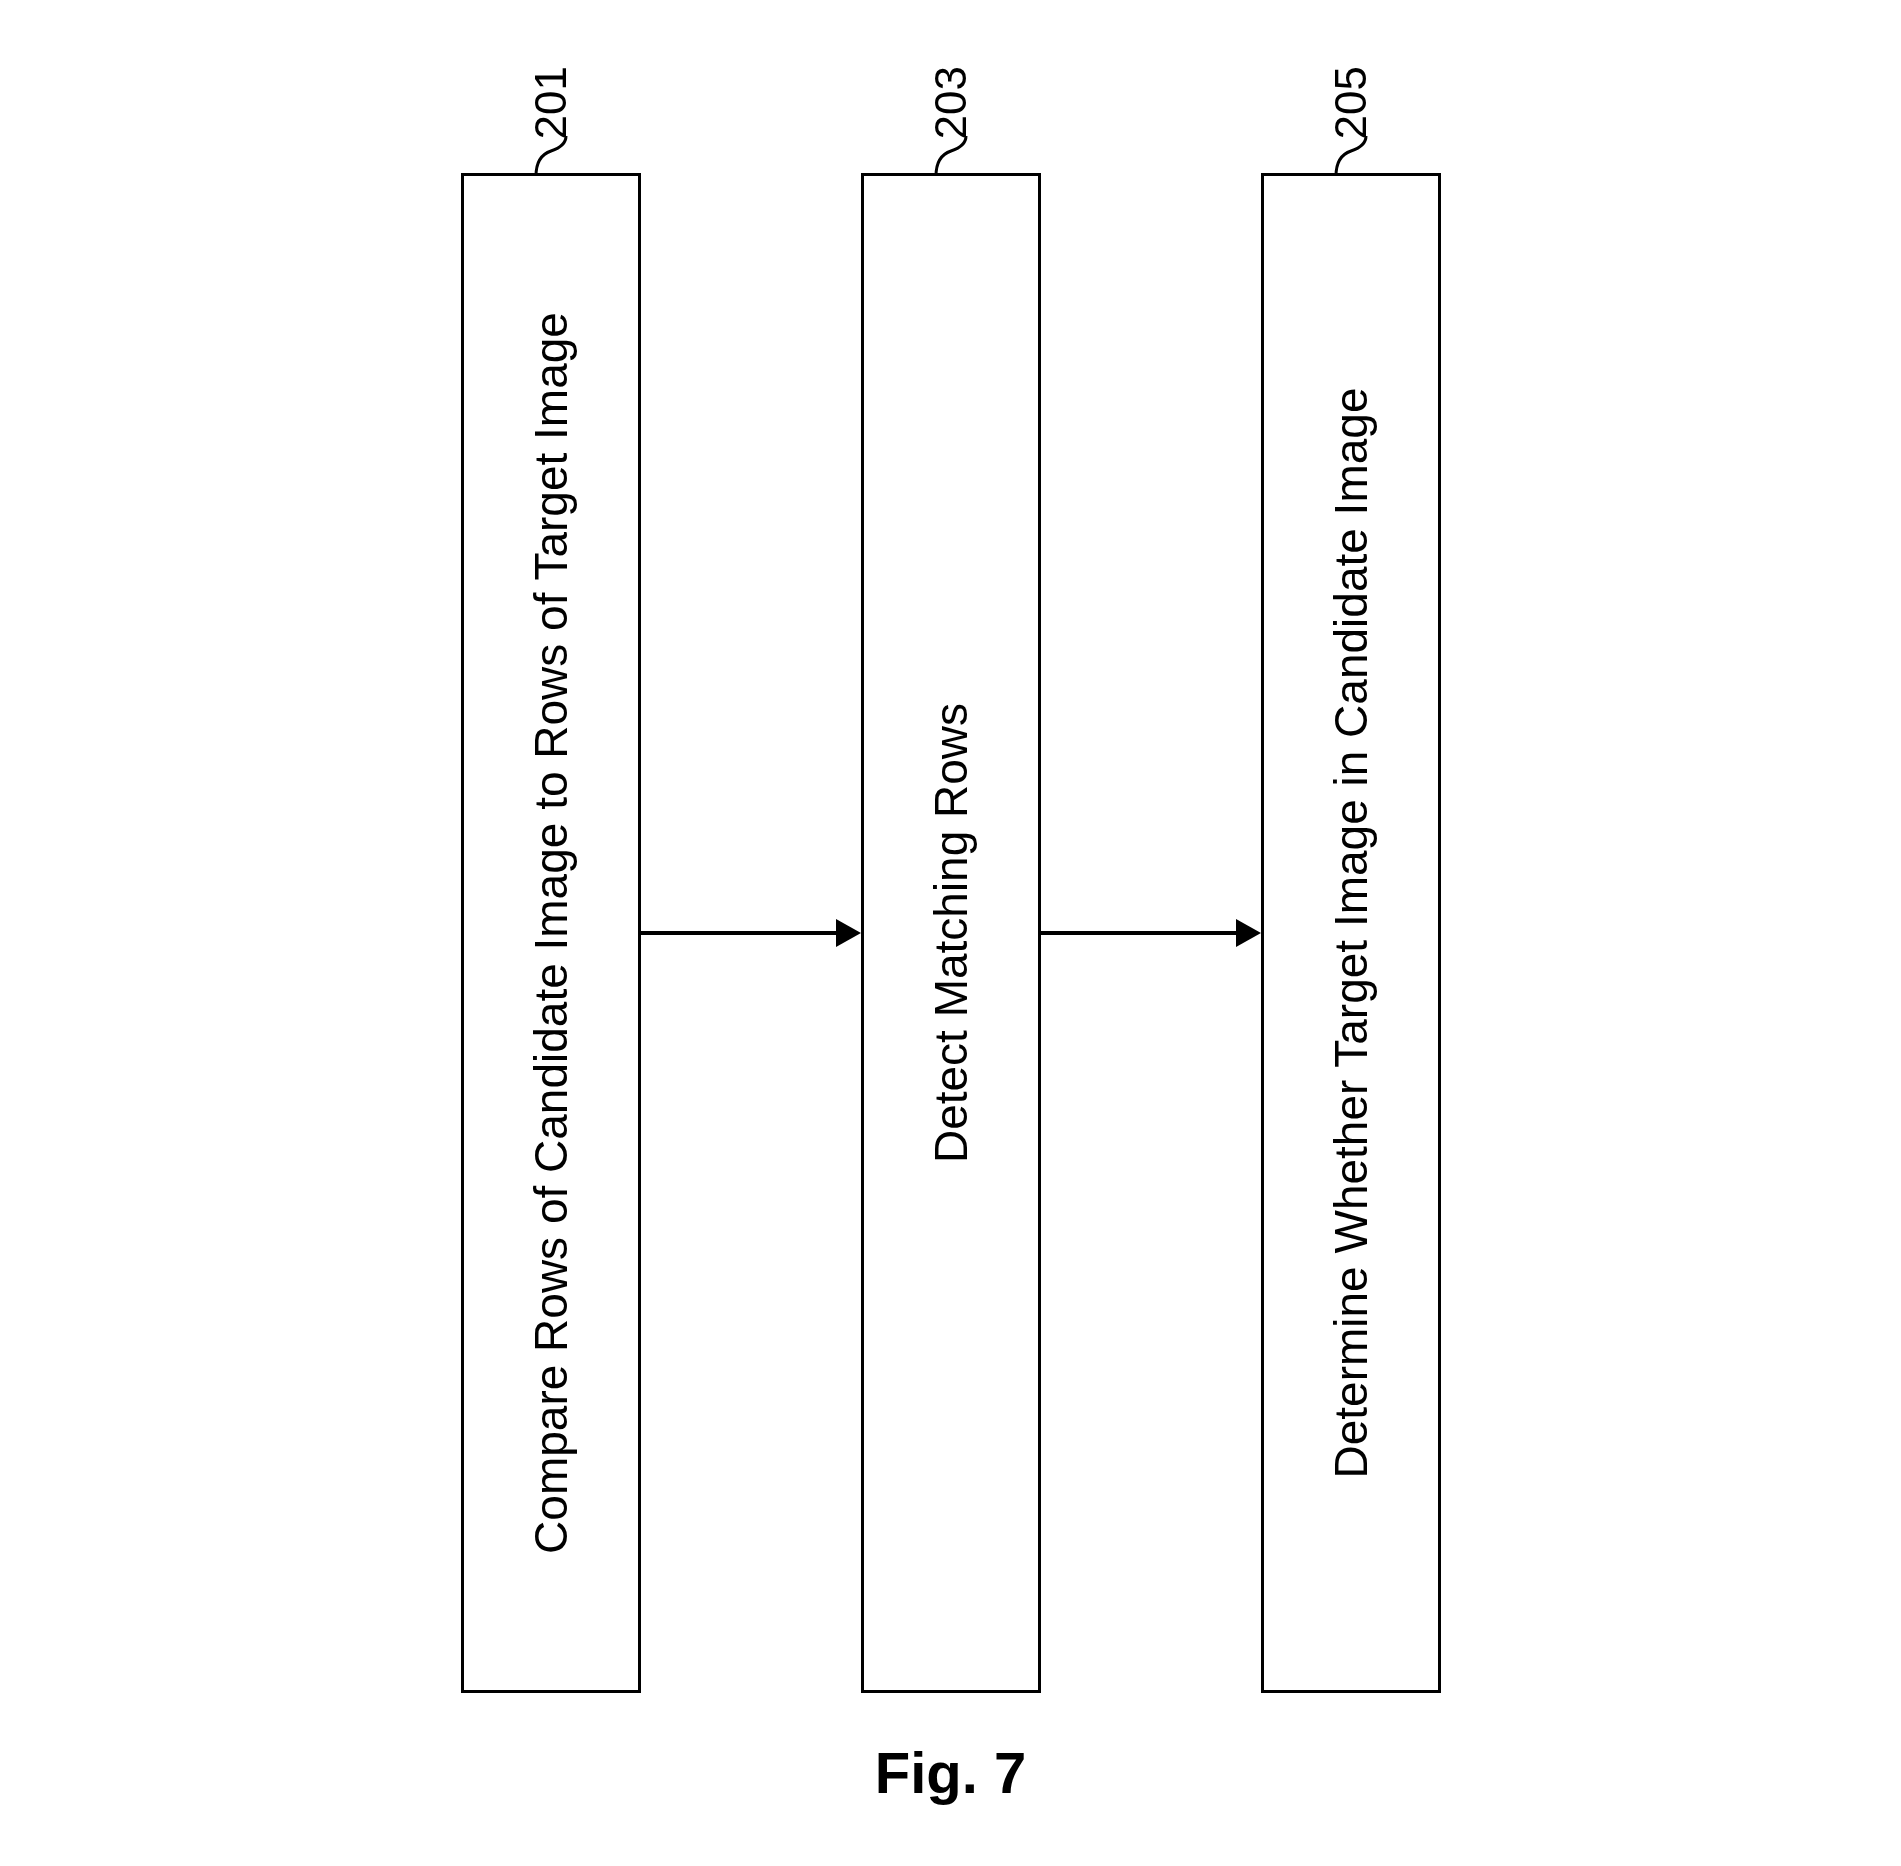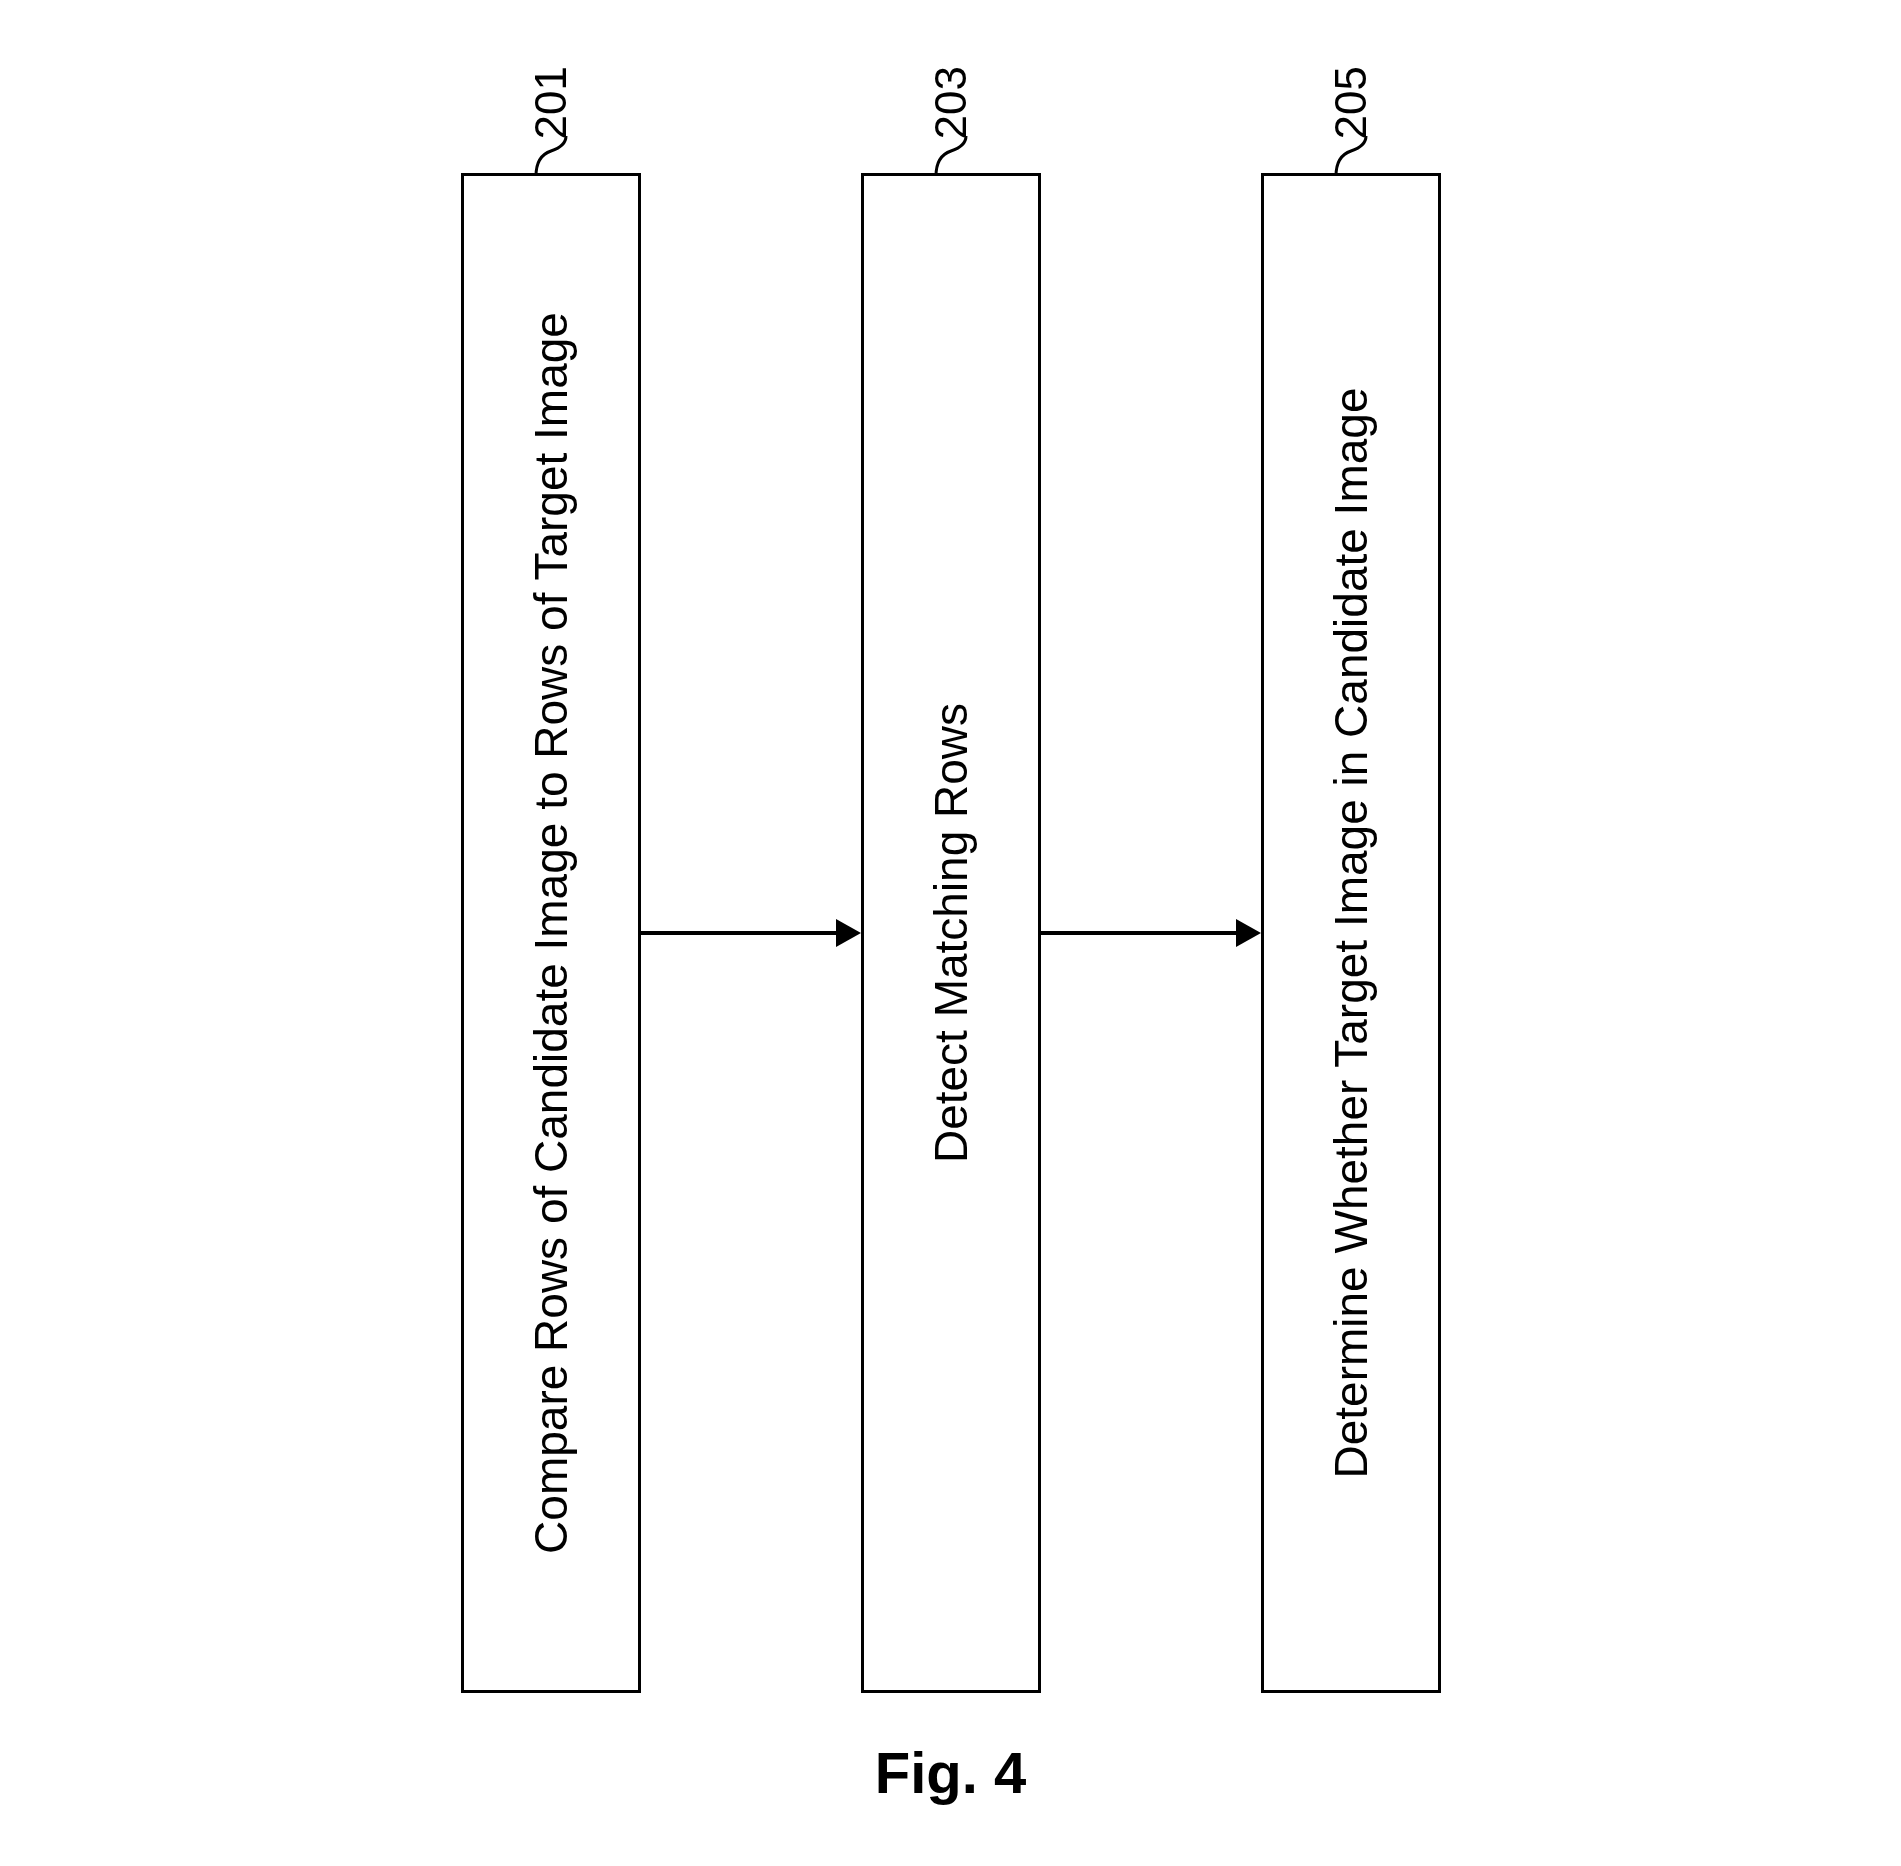--- a/index.html
+++ b/index.html
@@ -122,13 +122,13 @@
     <span class="flow-box-text">Determine Whether Target Image in Candidate Image</span>
     <span class="label-connector">
       <svg viewBox="0 0 40 50">
         <path d="M 0 10 Q 20 10 25 25 Q 30 40 40 40" stroke="#000" stroke-width="3" fill="none"></path>
       </svg>
     </span>
     <span class="box-label">205</span>
   </div>
 </div>
 
-<div class="figure-label">Fig. 4</div>
+<div class="figure-label">Fig. 7</div>
 
 </body></html>

